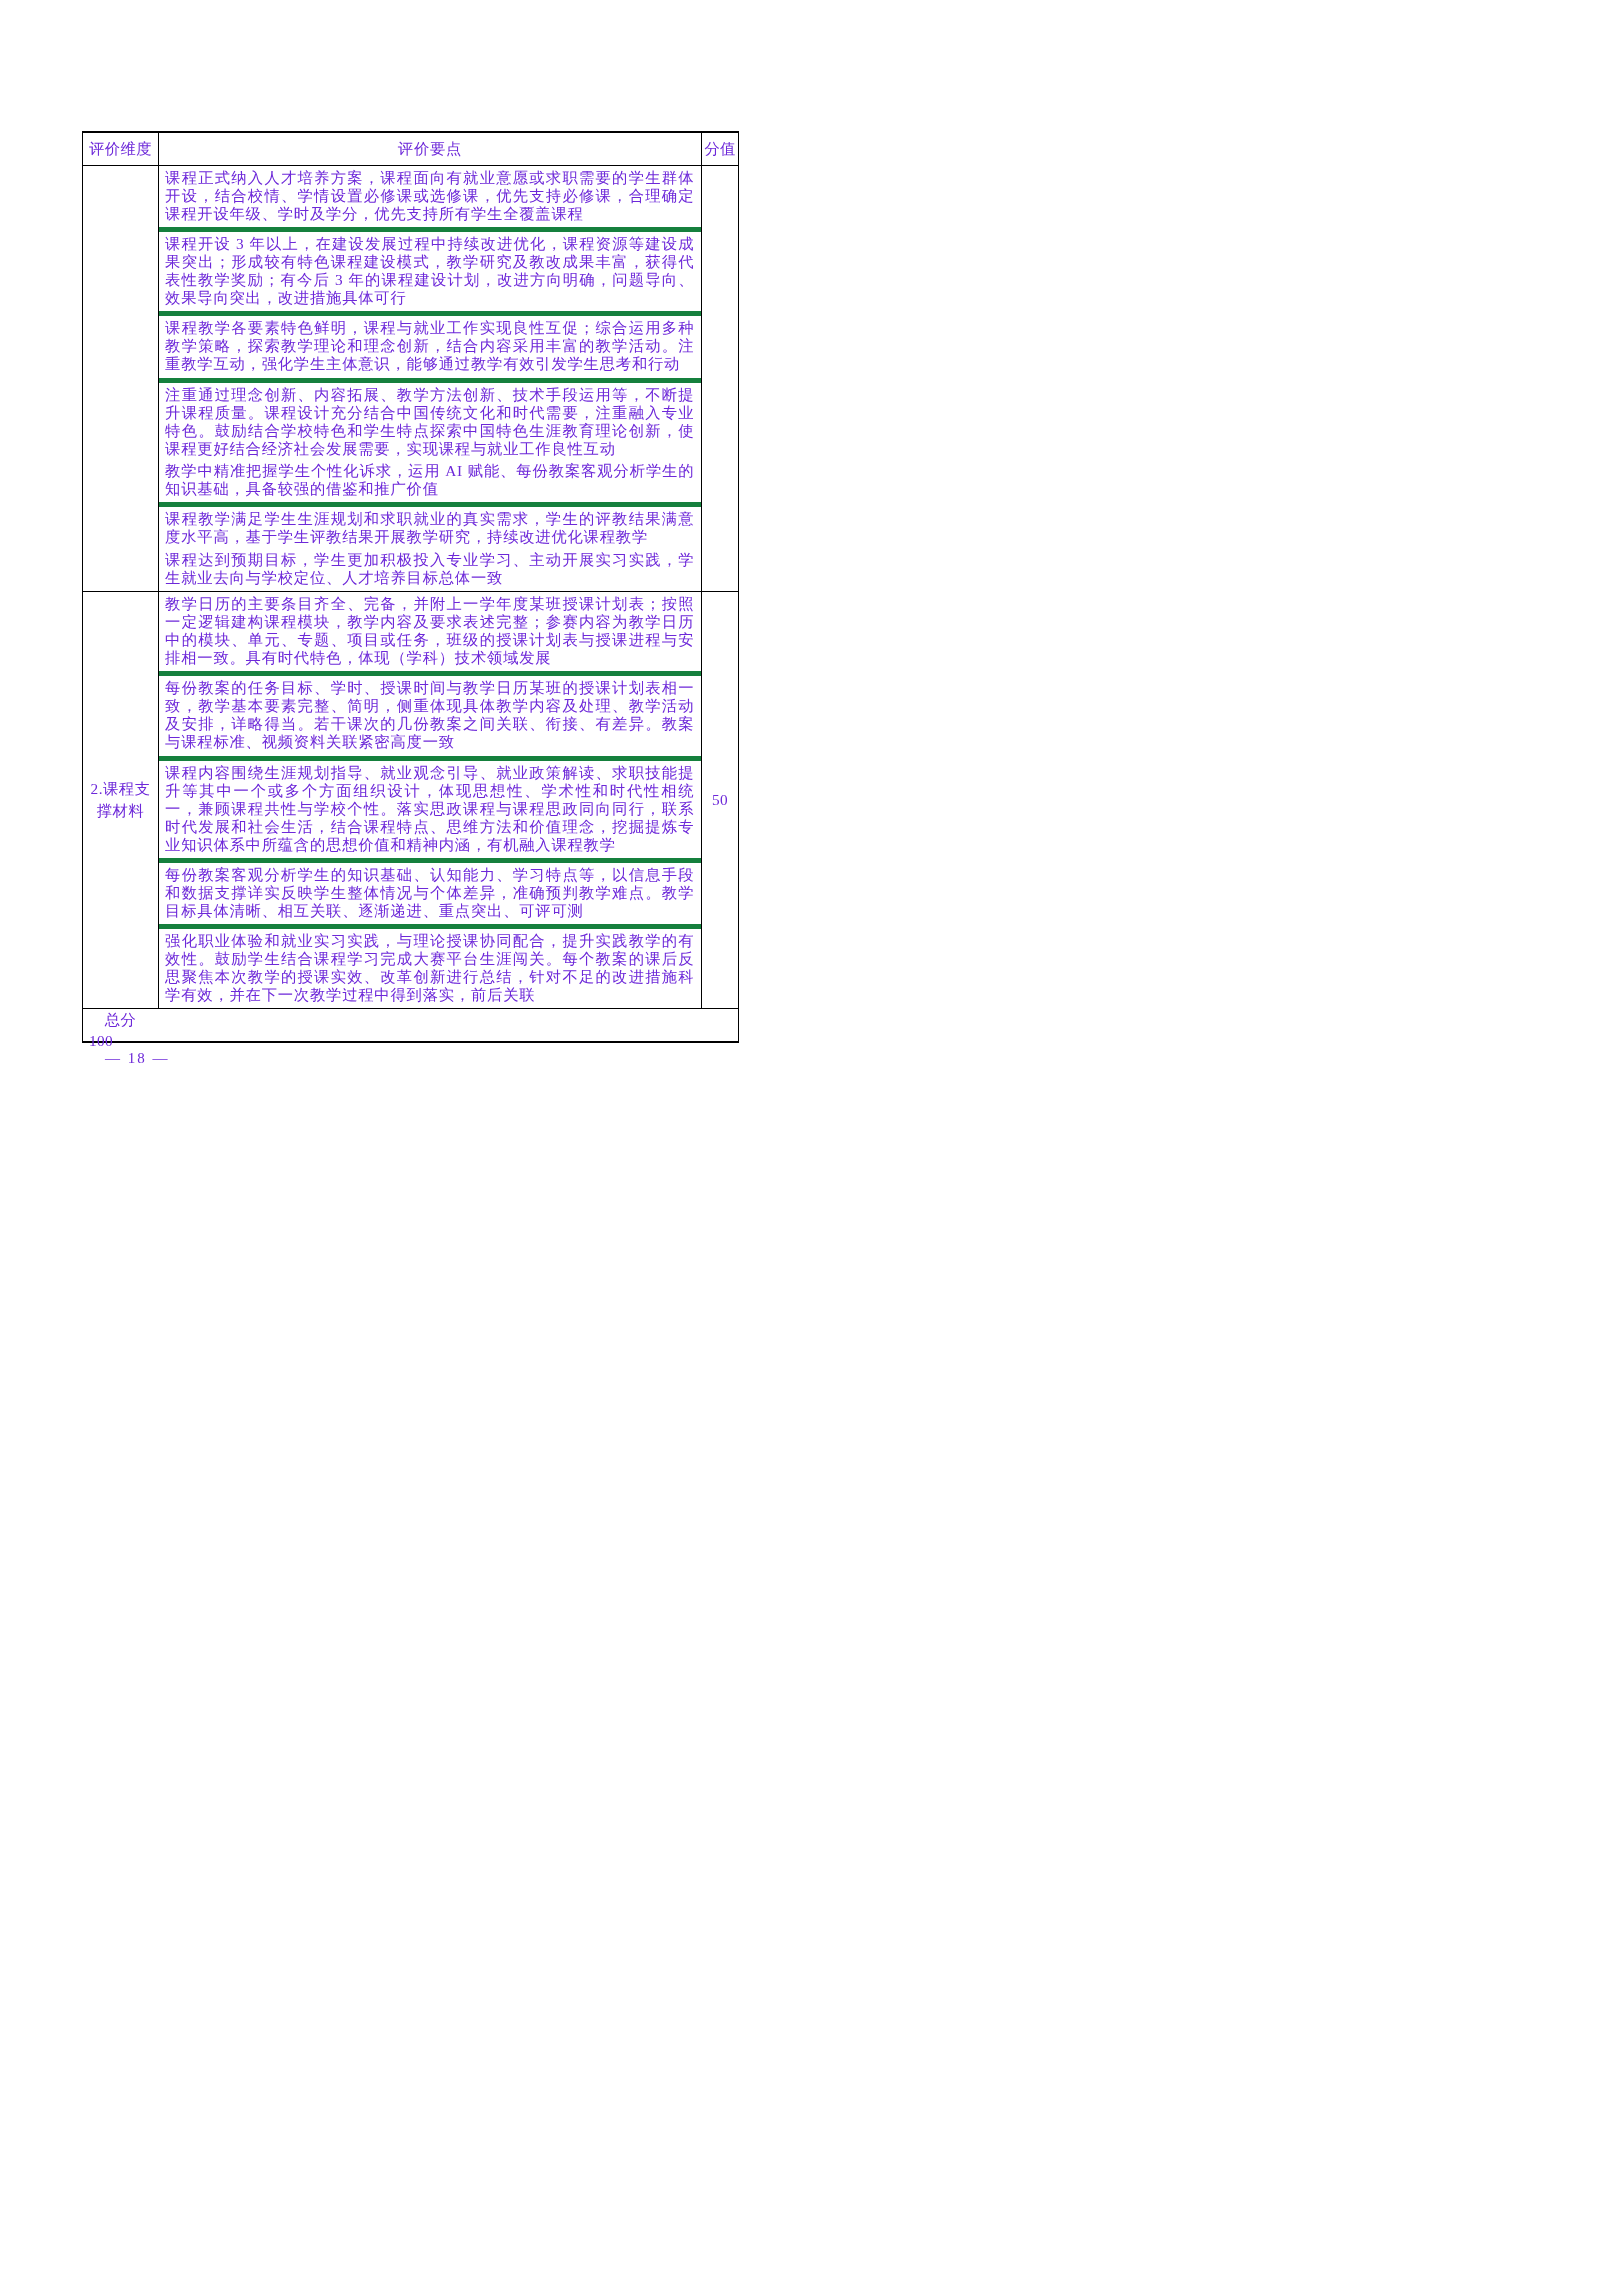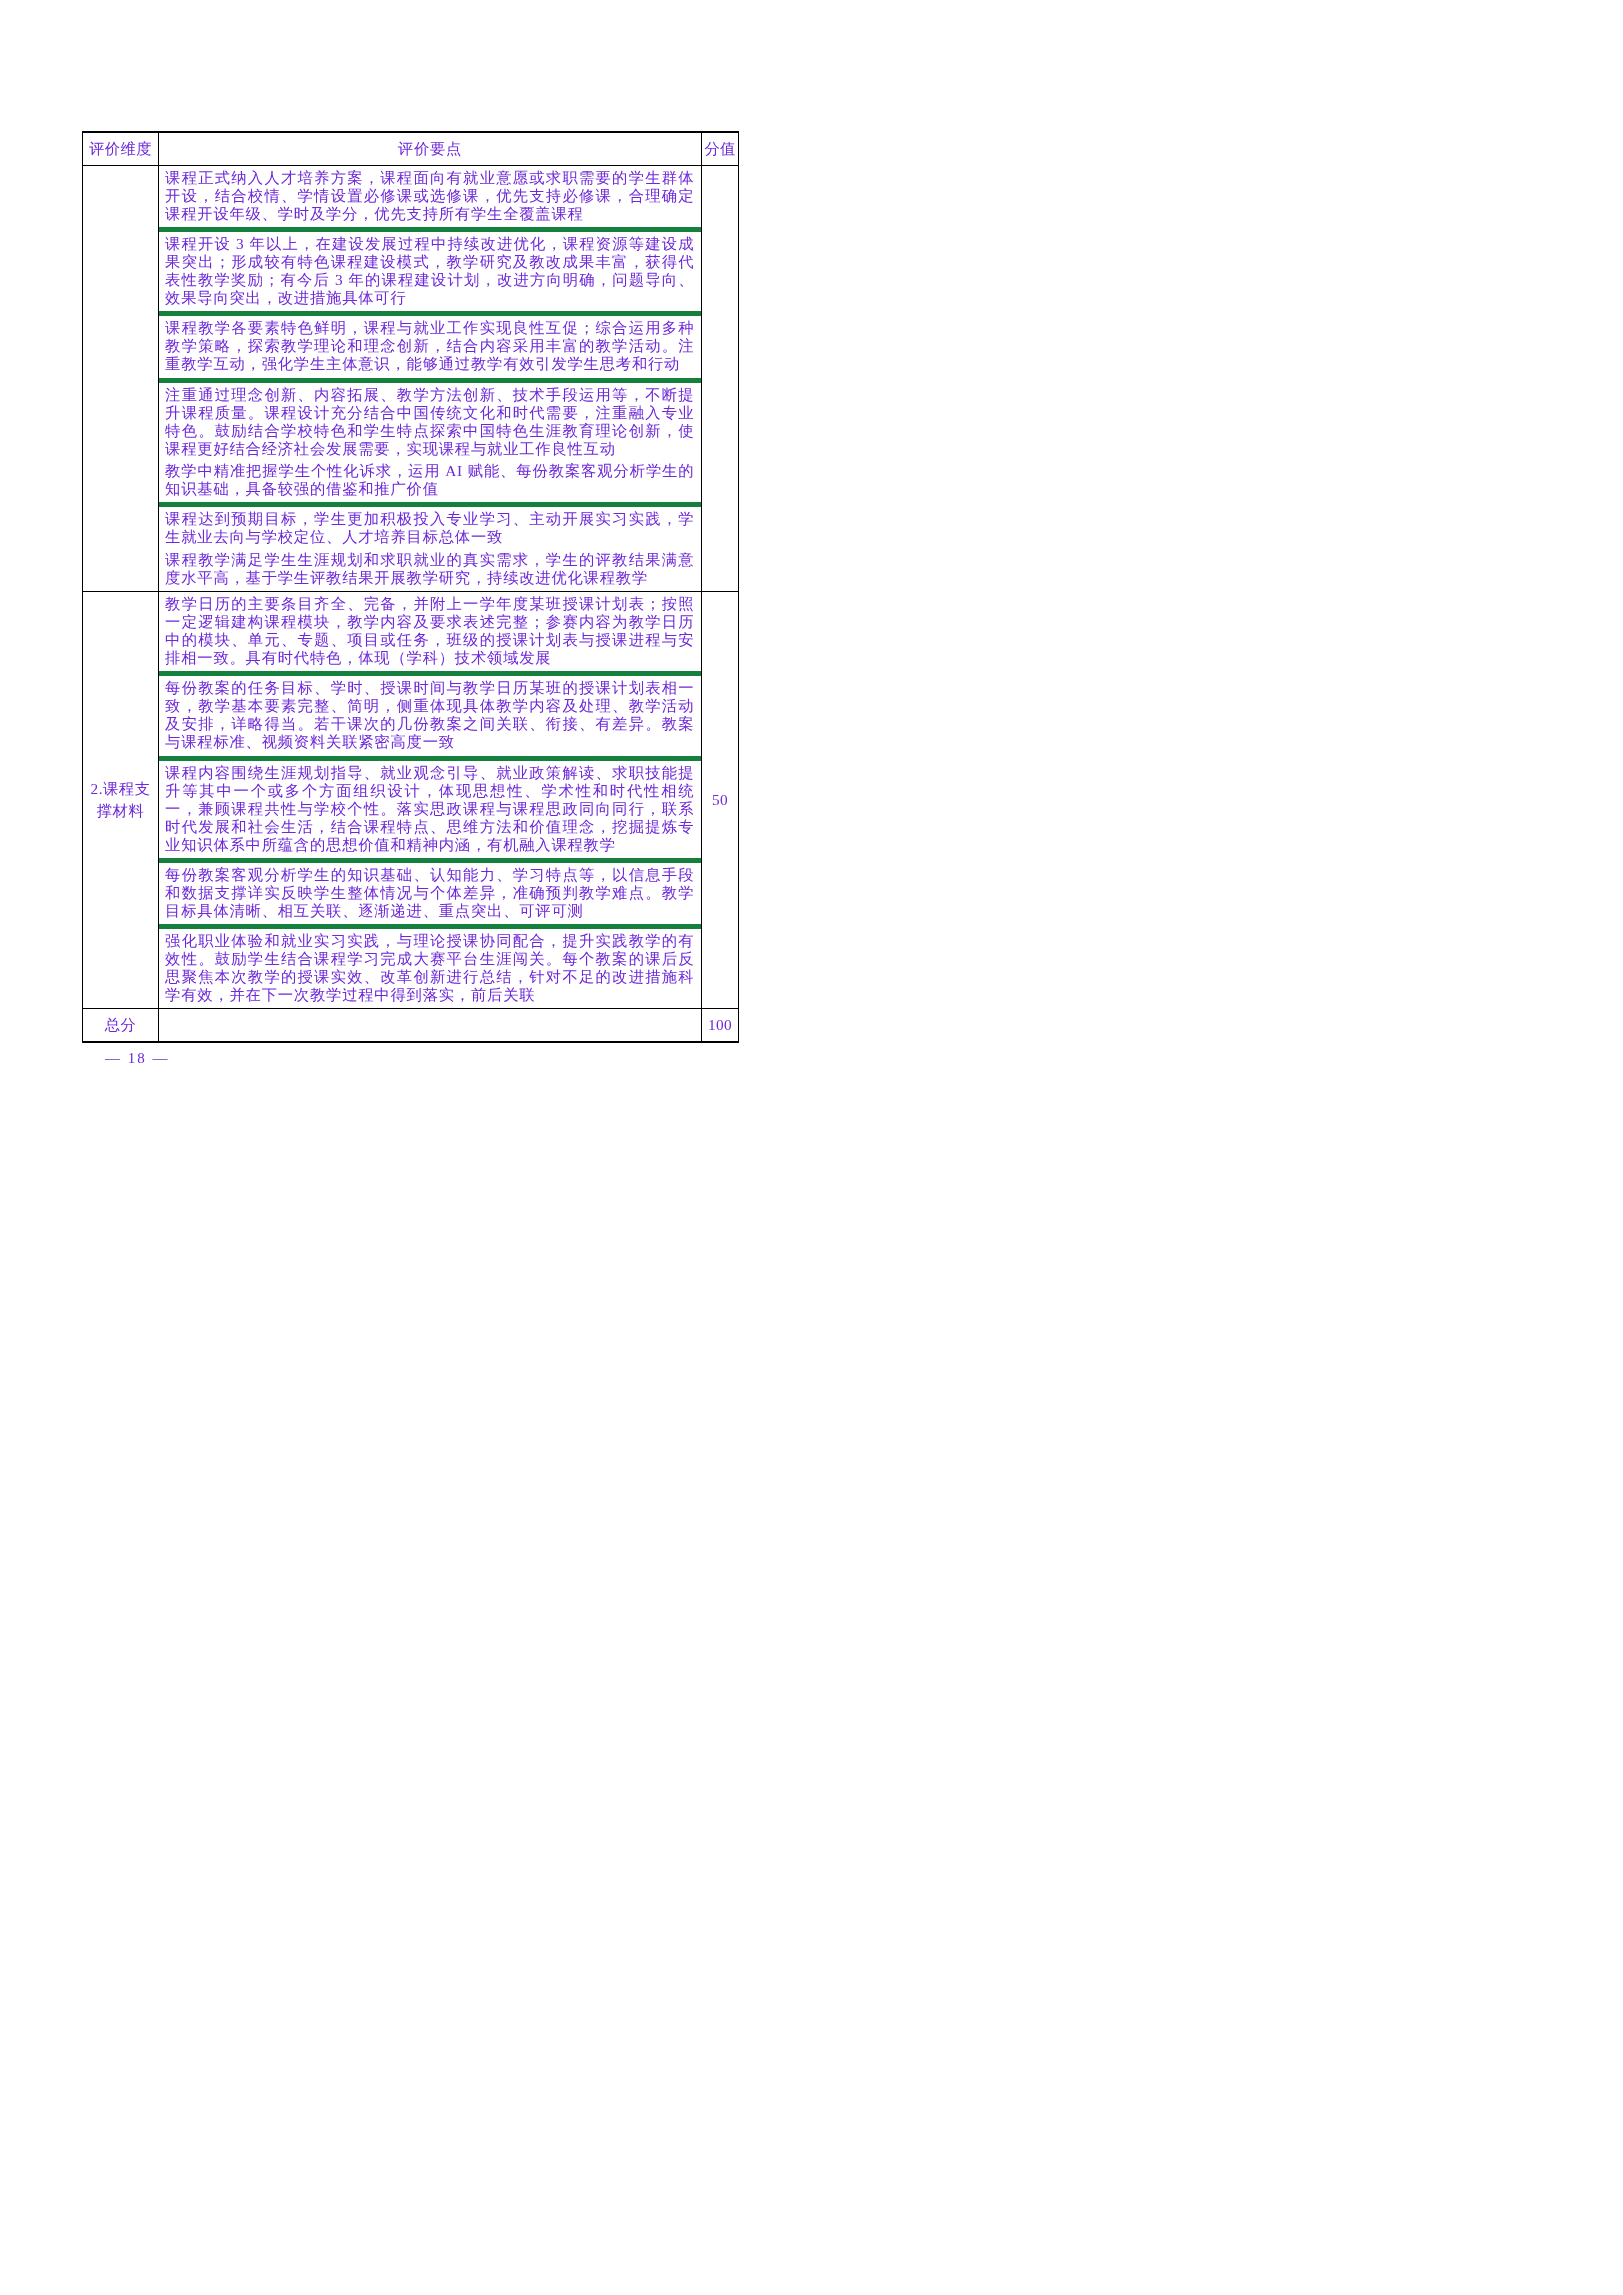--- a/index.html
+++ b/index.html
@@ -79,20 +79,21 @@
   .para {
     text-align: justify;
     line-height: 18px;
     letter-spacing: 0.8px;
   }
   .para + .para {
     margin-top: 4.6px;
   }
   .total-row {
     height: 32px;
+    flex-direction: column;
   }
   .page-number {
     position: absolute;
     left: 105px;
     top: 1018px;
     font-size: 15px;
     letter-spacing: 2px;
     white-space: pre;
     margin-top: 32px;
   }
@@ -120,22 +121,22 @@
           <div class="para">课程开设 3 年以上，在建设发展过程中持续改进优化，课程资源等建设成果突出；形成较有特色课程建设模式，教学研究及教改成果丰富，获得代表性教学奖励；有今后 3 年的课程建设计划，改进方向明确，问题导向、效果导向突出，改进措施具体可行</div>
         </div>
         <div class="cell">
           <div class="para">课程教学各要素特色鲜明，课程与就业工作实现良性互促；综合运用多种教学策略，探索教学理论和理念创新，结合内容采用丰富的教学活动。注重教学互动，强化学生主体意识，能够通过教学有效引发学生思考和行动</div>
         </div>
         <div class="cell">
           <div class="para">注重通过理念创新、内容拓展、教学方法创新、技术手段运用等，不断提升课程质量。课程设计充分结合中国传统文化和时代需要，注重融入专业特色。鼓励结合学校特色和学生特点探索中国特色生涯教育理论创新，使课程更好结合经济社会发展需要，实现课程与就业工作良性互动</div>
           <div class="para">教学中精准把握学生个性化诉求，运用 AI 赋能、每份教案客观分析学生的知识基础，具备较强的借鉴和推广价值</div>
         </div>
         <div class="cell">
+          <div class="para">课程教学满足学生生涯规划和求职就业的真实需求，学生的评教结果满意度水平高，基于学生评教结果开展教学研究，持续改进优化课程教学</div>
           <div class="para">课程达到预期目标，学生更加积极投入专业学习、主动开展实习实践，学生就业去向与学校定位、人才培养目标总体一致</div>
-          <div class="para">课程教学满足学生生涯规划和求职就业的真实需求，学生的评教结果满意度水平高，基于学生评教结果开展教学研究，持续改进优化课程教学</div>
         </div>
       </div>
       <div class="c3"></div>
     </div>
 
     <div class="tr">
       <div class="c1">2.课程支撑材料</div>
       <div class="c2">
         <div class="cell">
           <div class="para">教学日历的主要条目齐全、完备，并附上一学年度某班授课计划表；按照一定逻辑建构课程模块，教学内容及要求表述完整；参赛内容为教学日历中的模块、单元、专题、项目或任务，班级的授课计划表与授课进程与安排相一致。具有时代特色，体现（学科）技术领域发展</div>

